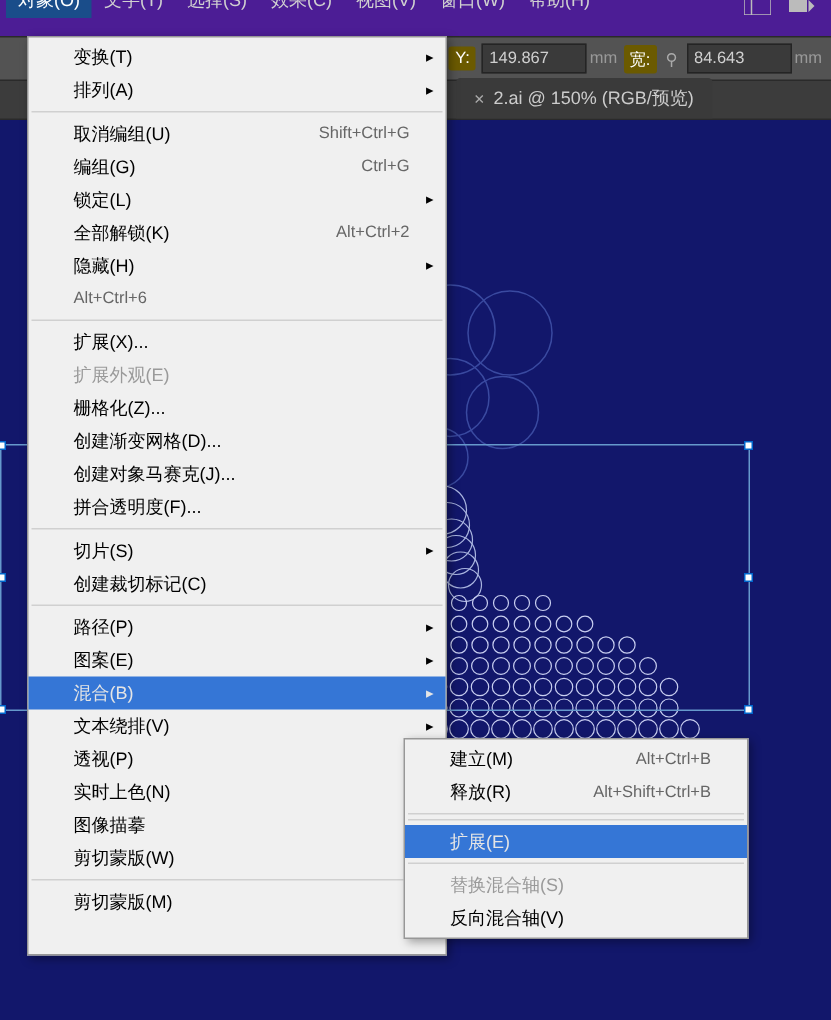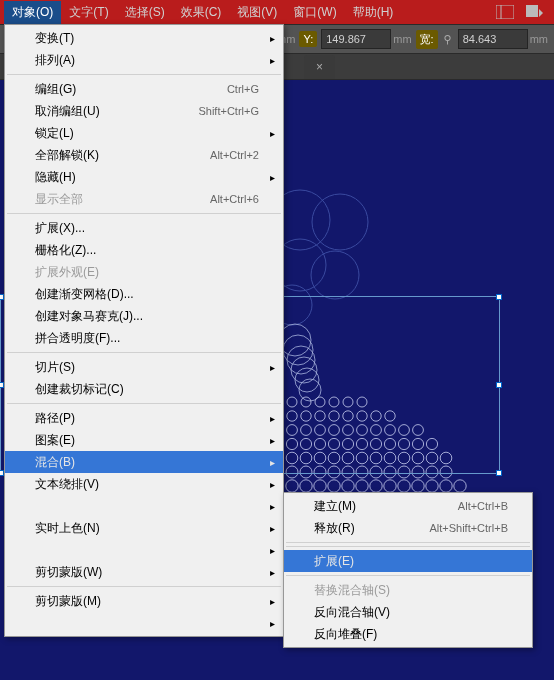--- a/index.html
+++ b/index.html
@@ -1,46 +1,46 @@
 <!DOCTYPE html>
 <html><head>
 <meta charset="utf-8">
 <style>
 *{margin:0;padding:0;box-sizing:border-box;font-family:"Microsoft YaHei",Arial,sans-serif;font-size:12px;user-select:none}
 body{background:#3a3a3a;width:554px;height:680px;overflow:hidden;position:relative}
-.menubar{height:24px;background:#b91c1c;display:flex;align-items:center;padding:12px 4px;color:#d0d0d0;position:relative;z-index:3}
+.menubar{height:24px;background:#4c1d95;display:flex;align-items:flex-end;padding:12px 4px;color:#d0d0d0;position:relative;z-index:3}
 .menubar-item{padding:3px 8px;cursor:default}
 .menubar-item.active{background:#1a4d8a;color:#fff}
 .menubar-spacer{flex:1}
 .menubar-icon{width:22px;height:18px;margin:0 4px;display:flex;align-items:center;justify-content:center}
 .toolbar{height:30px;background:#535353;border-top:1px solid #2a2a2a;border-bottom:1px solid #2a2a2a;display:flex;align-items:center;padding:0 6px;color:#d0d0d0;gap:4px}
 .tool-label{background:#6b5a00;color:#fff;padding:2px 4px;font-size:11px;border-radius:2px}
 .tool-input{background:#3a3a3a;border:1px solid #242424;color:#d0d0d0;width:70px;height:20px;padding:0 4px;font-size:11px}
 .tool-unit{color:#999;font-size:11px}
 .tool-group{display:flex;align-items:center;gap:2px}
 .tabbar{height:26px;background:#3c3c3c;border-bottom:1px solid #2a2a2a;display:flex;align-items:flex-end;padding:0 4px}
 .tab{padding:5px 12px;background:#4b4b4b;color:#ccc;margin-right:2px;border-radius:3px 3px 0 0;display:flex;align-items:center;gap:6px;font-size:11px}
 .tab.active{background:#3a3a3a}
 .tab-close{color:#aaa}
 .canvas-area{position:absolute;top:80px;left:0;right:0;bottom:0;background:#12176b;overflow:hidden}
 .selection-box{position:absolute;top:216px;left:0;width:500px;height:178px;border:1px solid #6699cc}
 .selection-handle{position:absolute;width:6px;height:6px;background:#fff;border:1px solid #0066cc}
 .sh-tl{top:-3px;left:-3px}.sh-tr{top:-3px;right:-3px}.sh-bl{bottom:-3px;left:-3px}.sh-br{bottom:-3px;right:-3px}
 .sh-tc{top:-3px;left:50%;margin-left:-3px}.sh-bc{bottom:-3px;left:50%;margin-left:-3px}
 .sh-ml{top:50%;left:-3px;margin-top:-3px}.sh-mr{top:50%;right:-3px;margin-top:-3px}
 .circles{position:absolute;top:100px;left:0;right:0;bottom:0}
-.main-menu{position:absolute;top:24px;left:4px;width:280px;background:#f0f0f0;border:1px solid #979797;box-shadow:2px 2px 6px rgba(0,0,0,0.35);z-index:10;padding:2px 0}
+.main-menu{position:absolute;top:24px;left:18px;width:280px;background:#f0f0f0;border:1px solid #979797;box-shadow:2px 2px 6px rgba(0,0,0,0.35);z-index:10;padding:2px 0}
 .menu-item{height:22px;display:flex;align-items:center;padding:0 24px 0 30px;color:#000;position:relative}
 .menu-item.disabled{color:#9a9a9a}
 .menu-item.hover{background:#3576d6;color:#e5e5e5}
 .menu-label{flex:1}
 .menu-shortcut{color:#666;font-size:11px}
 .menu-arrow{position:absolute;right:8px;font-size:10px}
 .menu-sep{height:1px;background:#d0d0d0;margin:3px 2px}
-.sub-menu{position:absolute;top:492px;left:283px;width:250px;background:#f0f0f0;border:1px solid #979797;box-shadow:2px 2px 6px rgba(0,0,0,0.35);z-index:11;padding:2px 0}
+.sub-menu{position:absolute;top:492px;left:269px;width:230px;background:#f0f0f0;border:1px solid #979797;box-shadow:2px 2px 6px rgba(0,0,0,0.35);z-index:11;padding:2px 0}
 .link-icon{color:#aaa;font-size:11px;padding:0 2px}
 svg{display:block}
 </style>
 </head>
 <body>
 
 <div class="menubar">
   <div class="menubar-item active">对象(O)</div>
   <div class="menubar-item">文字(T)</div>
   <div class="menubar-item">选择(S)</div>
@@ -79,20 +79,21 @@
   <div class="tool-group">
     <input class="tool-input" value="84.643" style="">
     <span class="tool-unit">mm</span>
   </div>
 </div>
 
 <div class="tabbar">
   <div style="width:300px"></div>
   <div class="tab active">
     <span class="tab-close">×</span>
+    <span>2.ai @ 150% (RGB/预览)</span>
   </div>
 </div>
 
 <div class="canvas-area">
   <svg class="circles" width="554" height="620">
       <circle cx="300" cy="40" r="30" fill="none" stroke="#3a4aa0" stroke-width="1"></circle>
       <circle cx="340" cy="42" r="28" fill="none" stroke="#3a4aa0" stroke-width="1"></circle>
       <circle cx="300" cy="85" r="26" fill="none" stroke="#3a4aa0" stroke-width="1"></circle>
       <circle cx="335" cy="95" r="24" fill="none" stroke="#3a4aa0" stroke-width="1"></circle>
       <circle cx="292" cy="125" r="20" fill="none" stroke="#3a4aa0" stroke-width="1"></circle>
@@ -320,54 +321,53 @@
     <div class="menu-item">
       <span class="menu-label">变换(T)</span>
       <span class="menu-arrow">▸</span>
     </div>
     <div class="menu-item">
       <span class="menu-label">排列(A)</span>
       <span class="menu-arrow">▸</span>
     </div>
     <div class="menu-sep"></div>
     <div class="menu-item">
+      <span class="menu-label">取消编组(U)</span>
+      <span class="menu-shortcut">Shift+Ctrl+G</span>
+    </div>
+    <div class="menu-item">
       <span class="menu-label">编组(G)</span>
       <span class="menu-shortcut">Ctrl+G</span>
     </div>
     <div class="menu-item">
-      <span class="menu-label">取消编组(U)</span>
-      <span class="menu-shortcut">Shift+Ctrl+G</span>
-    </div>
-    <div class="menu-item">
       <span class="menu-label">锁定(L)</span>
       <span class="menu-arrow">▸</span>
     </div>
     <div class="menu-item">
       <span class="menu-label">全部解锁(K)</span>
       <span class="menu-shortcut">Alt+Ctrl+2</span>
     </div>
     <div class="menu-item">
       <span class="menu-label">隐藏(H)</span>
       <span class="menu-arrow">▸</span>
     </div>
     <div class="menu-item disabled">
-      <span class="menu-label">显示全部</span>
       <span class="menu-shortcut">Alt+Ctrl+6</span>
     </div>
     <div class="menu-sep"></div>
     <div class="menu-item">
       <span class="menu-label">扩展(X)...</span>
-    </div>
-    <div class="menu-item">
-      <span class="menu-label">栅格化(Z)...</span>
     </div>
     <div class="menu-item disabled">
       <span class="menu-label">扩展外观(E)</span>
     </div>
     <div class="menu-item">
+      <span class="menu-label">栅格化(Z)...</span>
+    </div>
+    <div class="menu-item">
       <span class="menu-label">创建渐变网格(D)...</span>
     </div>
     <div class="menu-item">
       <span class="menu-label">创建对象马赛克(J)...</span>
     </div>
     <div class="menu-item">
       <span class="menu-label">拼合透明度(F)...</span>
     </div>
     <div class="menu-sep"></div>
     <div class="menu-item">
@@ -388,27 +388,29 @@
     </div>
     <div class="menu-item hover">
       <span class="menu-label">混合(B)</span>
       <span class="menu-arrow">▸</span>
     </div>
     <div class="menu-item">
       <span class="menu-label">文本绕排(V)</span>
       <span class="menu-arrow">▸</span>
     </div>
     <div class="menu-item">
+      <span class="menu-label">透视(P)</span>
       <span class="menu-arrow">▸</span>
     </div>
     <div class="menu-item">
       <span class="menu-label">实时上色(N)</span>
       <span class="menu-arrow">▸</span>
     </div>
     <div class="menu-item">
+      <span class="menu-label">图像描摹</span>
       <span class="menu-arrow">▸</span>
     </div>
     <div class="menu-item">
       <span class="menu-label">剪切蒙版(W)</span>
       <span class="menu-arrow">▸</span>
     </div>
     <div class="menu-sep"></div>
     <div class="menu-item">
       <span class="menu-label">剪切蒙版(M)</span>
       <span class="menu-arrow">▸</span>
@@ -431,16 +433,13 @@
     <div class="menu-item hover">
       <span class="menu-label">扩展(E)</span>
     </div>
     <div class="menu-sep"></div>
     <div class="menu-item disabled">
       <span class="menu-label">替换混合轴(S)</span>
     </div>
     <div class="menu-item">
       <span class="menu-label">反向混合轴(V)</span>
     </div>
-    <div class="menu-item">
-      <span class="menu-label">反向堆叠(F)</span>
-    </div>
   </div>
 
 </body></html>

